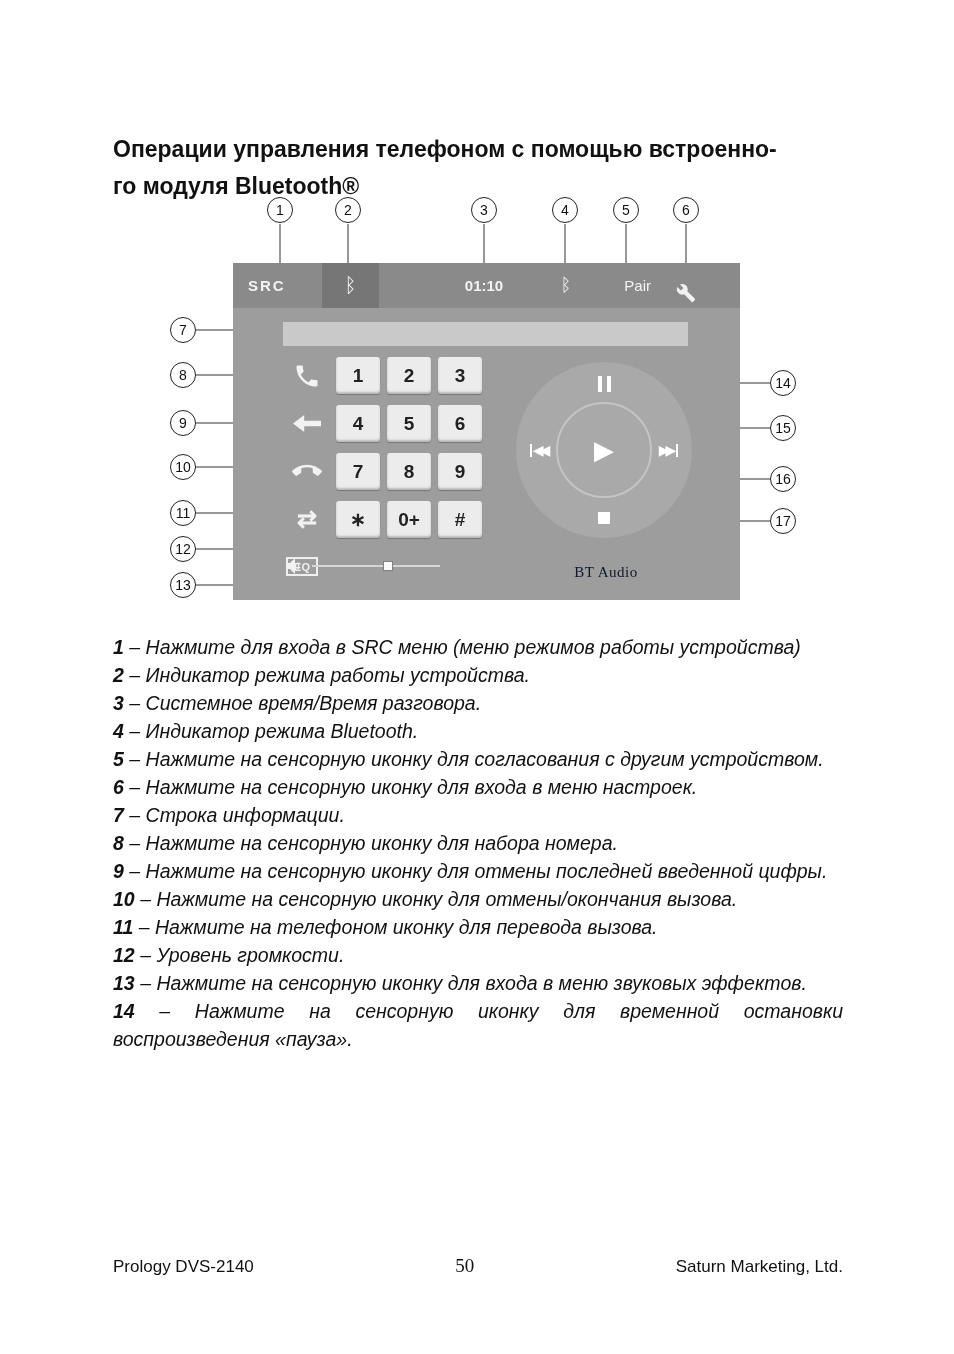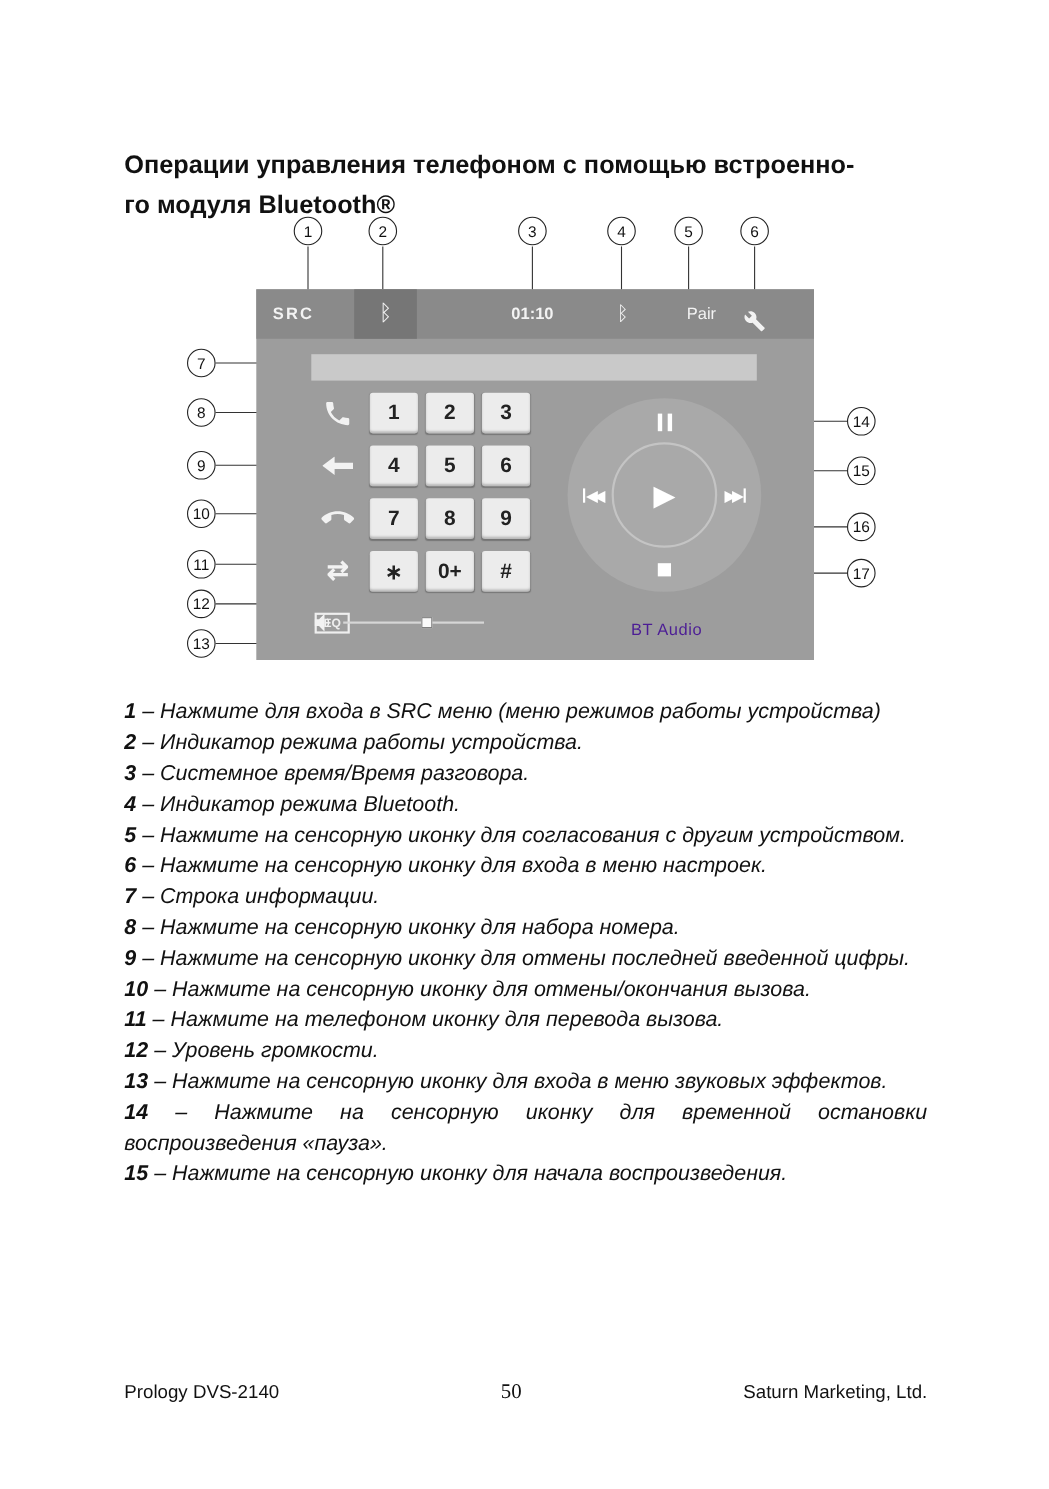--- a/index.html
+++ b/index.html
@@ -44,21 +44,21 @@
   .tick { display:inline-block; width:2px; height:13px; background:#fff; }
   .ffglyph { font-size:14px; letter-spacing:-4px; margin-right:4px; margin-left:1px; }
   .stop { position:absolute; left:365px; top:249px; width:12px; height:12px; background:#fff; }
   .eq {
     position:absolute; left:9px; top:294px; width:32px; height:19px; border:2px solid #efefef;
     color:#efefef; font-size:11px; font-weight:bold; display:flex; align-items:center; justify-content:center;margin-left:44px;
   }
   .speaker { position:absolute; left:53px; top:295px; width:18px; height:16px; }
   .slider { position:absolute; left:79px; top:302px; width:128px; height:2px; background:#d6d6d6; }
   .handle { position:absolute; left:71px; top:-4px; width:10px; height:10px; background:#fafafa; border:1px solid #808080; }
-  .btaudio { position:absolute; left:293px; top:301px; width:160px; text-align:center; color:#4c1d95; font-size:15px; letter-spacing:0.5px; }
+  .btaudio { position:absolute; left:293px; top:301px; width:160px; text-align:center; color:#0f172a; font-size:15px; letter-spacing:0.5px;font-family:Liberation Serif, serif; }
   
   .desc { position:absolute; left:113px; top:633px; width:730px; font-size:19.5px; line-height:28px; text-align:justify;font-style:italic; }
   .desc p { margin:0; }
   .desc b { font-weight:bold; }
   
   .footer { position:absolute; left:113px; top:1255px; width:730px; display:flex; justify-content:space-between; align-items:baseline; font-size:17px; color:#111; }
   .pagenum { font-family:"Liberation Serif", serif; font-size:19px; }
 </style>
 </head>
 <body>
@@ -201,21 +201,20 @@
     <p><b>5</b> <span>– Нажмите на сенсорную иконку для согласования с другим устройством.</span></p>
     <p><b>6</b> <span>– Нажмите на сенсорную иконку для входа в меню настроек.</span></p>
     <p><b>7</b> <span>– Строка информации.</span></p>
     <p><b>8</b> <span>– Нажмите на сенсорную иконку для набора номера.</span></p>
     <p><b>9</b> <span>– Нажмите на сенсорную иконку для отмены последней введенной цифры.</span></p>
     <p><b>10</b> <span>– Нажмите на сенсорную иконку для отмены/окончания вызова.</span></p>
     <p><b>11</b> <span>– Нажмите на телефоном иконку для перевода вызова.</span></p>
     <p><b>12</b> <span>– Уровень громкости.</span></p>
     <p><b>13</b> <span>– Нажмите на сенсорную иконку для входа в меню звуковых эффектов.</span></p>
     <p><b>14</b> <span>– Нажмите на сенсорную иконку для временной остановки воспроизведения «пауза».</span></p>
-    <p><b>15</b> <span>– Нажмите на сенсорную иконку для начала воспроизведения.</span></p>
   </div>
 
   <div class="footer">
     <span>Prology DVS-2140</span>
     <span class="pagenum">50</span>
     <span>Saturn Marketing, Ltd.</span>
   </div>
 
 </div>
 

